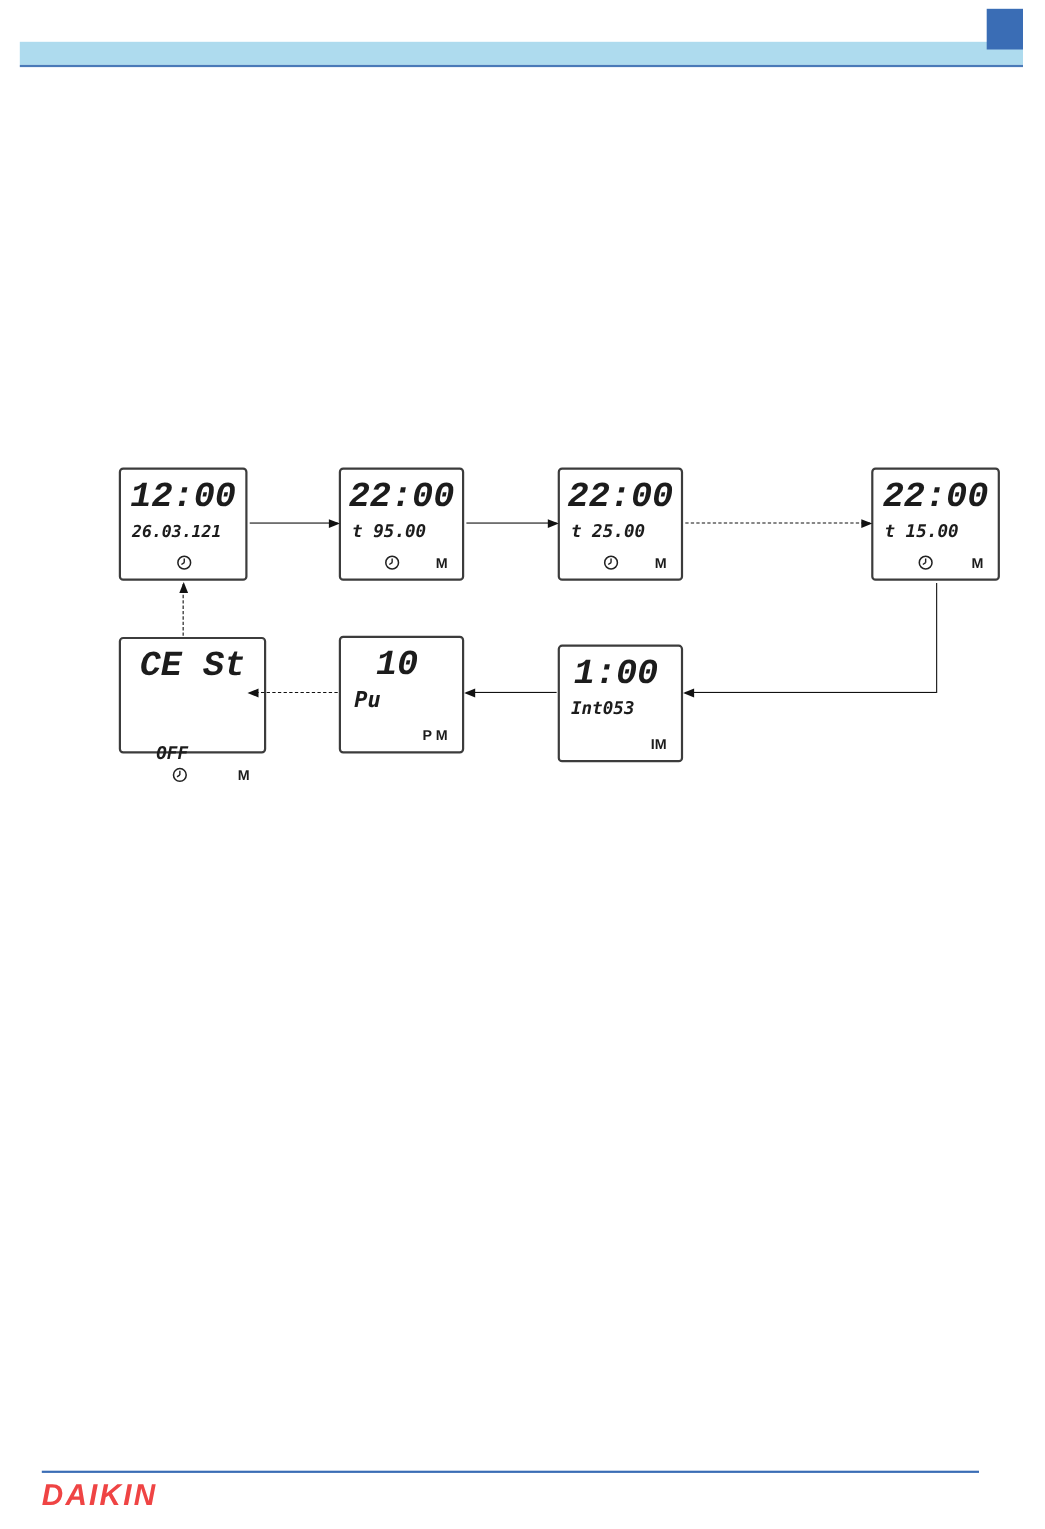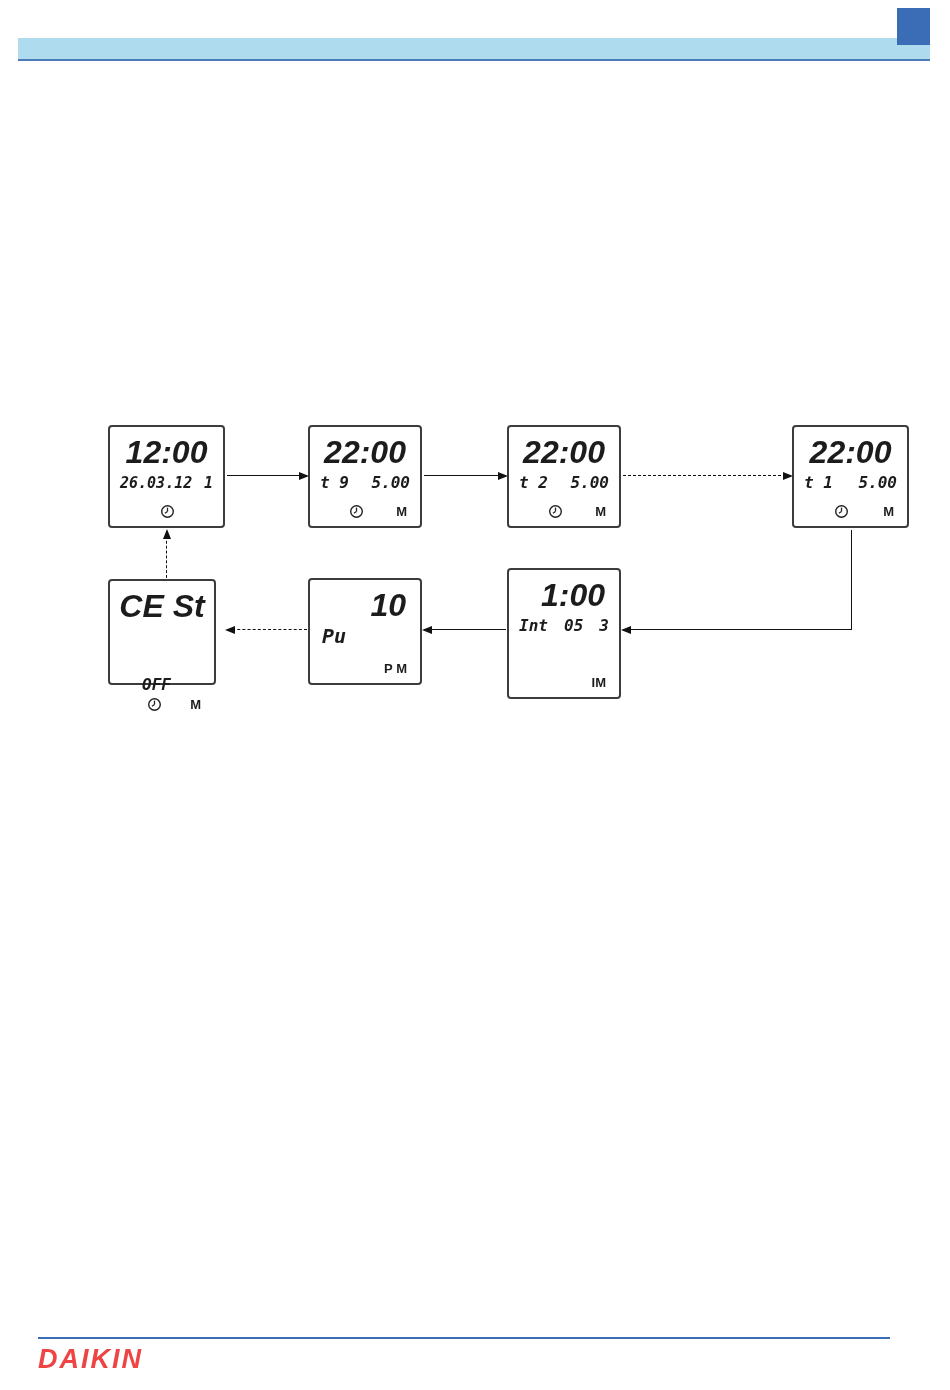--- a/index.html
+++ b/index.html
@@ -19,27 +19,27 @@
     position:absolute;left:38px;top:1344px;font-size:27px;font-weight:800;font-style:italic;
     letter-spacing:2px;color:#ef4444;transform:scaleY(1.02);
   }
 
   
   .screen{
     position:absolute;background:#fff;border:2px solid #3c3c3c;border-radius:4px;
     box-sizing:border-box;padding:5px 6px 4px 6px;display:flex;flex-direction:column;
   }
   .lcd-main{
-    font-family:Liberation Sans, sans-serif;font-style:italic;font-weight:bold;color:#1c1c1c;
+    font-family:Liberation Mono, monospace;font-style:italic;font-weight:bold;color:#1c1c1c;
     font-size:32px;line-height:40px;text-align:center;white-space:nowrap;letter-spacing:0px;
   }
-  .lcd-main.right{text-align:right;padding-right:8px;}
+  .lcd-main.right{padding-right:8px;}
   .lcd-sub{
     font-family:"DejaVu Sans Mono",monospace;font-style:italic;font-weight:bold;color:#1c1c1c;
-    font-size:16px;line-height:22px;display:flex;justify-content:space-between;
+    font-size:16px;line-height:22px;display:flex;justify-content:flex-start;
     padding:0 4px;white-space:nowrap;
   }
   .lcd-sub.date{font-size:15px;}
   .lcd-sub.left-only{justify-content:flex-start;padding-left:26px;margin-top:48px;}
   .lcd-sub .pu{font-size:20px;padding-left:2px;}
   .lcd-status{position:relative;height:19px;margin-top:auto;}
   .clk{position:absolute;left:34%;top:1px;line-height:0;}
   .clk.center{left:44%;}
   .mflag{
     position:absolute;right:7px;top:1px;font-family:"Liberation Sans",sans-serif;
@@ -136,21 +136,21 @@
         <svg width="15" height="15" viewBox="0 0 14 14">
             <circle cx="7" cy="7" r="5.4" fill="none" stroke="#222" stroke-width="1.3"></circle>
             <line x1="7" y1="7" x2="7" y2="3.4" stroke="#222" stroke-width="1.2"></line>
             <line x1="7" y1="7" x2="4.6" y2="8.6" stroke="#222" stroke-width="1.2"></line>
           </svg>
       </span>
       <span class="mflag">M</span>
     </div>
   </div>
 
-  <div class="screen" style="left:108px;top:579px;width:108px;height:106px">
+  <div class="screen" style="left:108px;top:579px;width:134px;height:106px">
     <div class="lcd-main">CE St</div>
     <div class="lcd-sub left-only">
       <span>OFF</span>
     </div>
     <div class="lcd-status">
       <span class="clk">
         <svg width="15" height="15" viewBox="0 0 14 14">
             <circle cx="7" cy="7" r="5.4" fill="none" stroke="#222" stroke-width="1.3"></circle>
             <line x1="7" y1="7" x2="7" y2="3.4" stroke="#222" stroke-width="1.2"></line>
             <line x1="7" y1="7" x2="4.6" y2="8.6" stroke="#222" stroke-width="1.2"></line>
@@ -164,21 +164,21 @@
     <div class="lcd-main right">10</div>
     <div class="lcd-sub">
       <span class="pu">Pu</span>
       <span></span>
     </div>
     <div class="lcd-status">
       <span class="mflag">P M</span>
     </div>
   </div>
 
-  <div class="screen" style="left:507px;top:568px;width:114px;height:131px">
+  <div class="screen" style="left:507px;top:586px;width:114px;height:107px">
     <div class="lcd-main right">1:00</div>
     <div class="lcd-sub">
       <span>Int</span>
       <span>05</span>
       <span>3</span>
     </div>
     <div class="lcd-status">
       <span class="mflag">IM</span>
     </div>
   </div>

